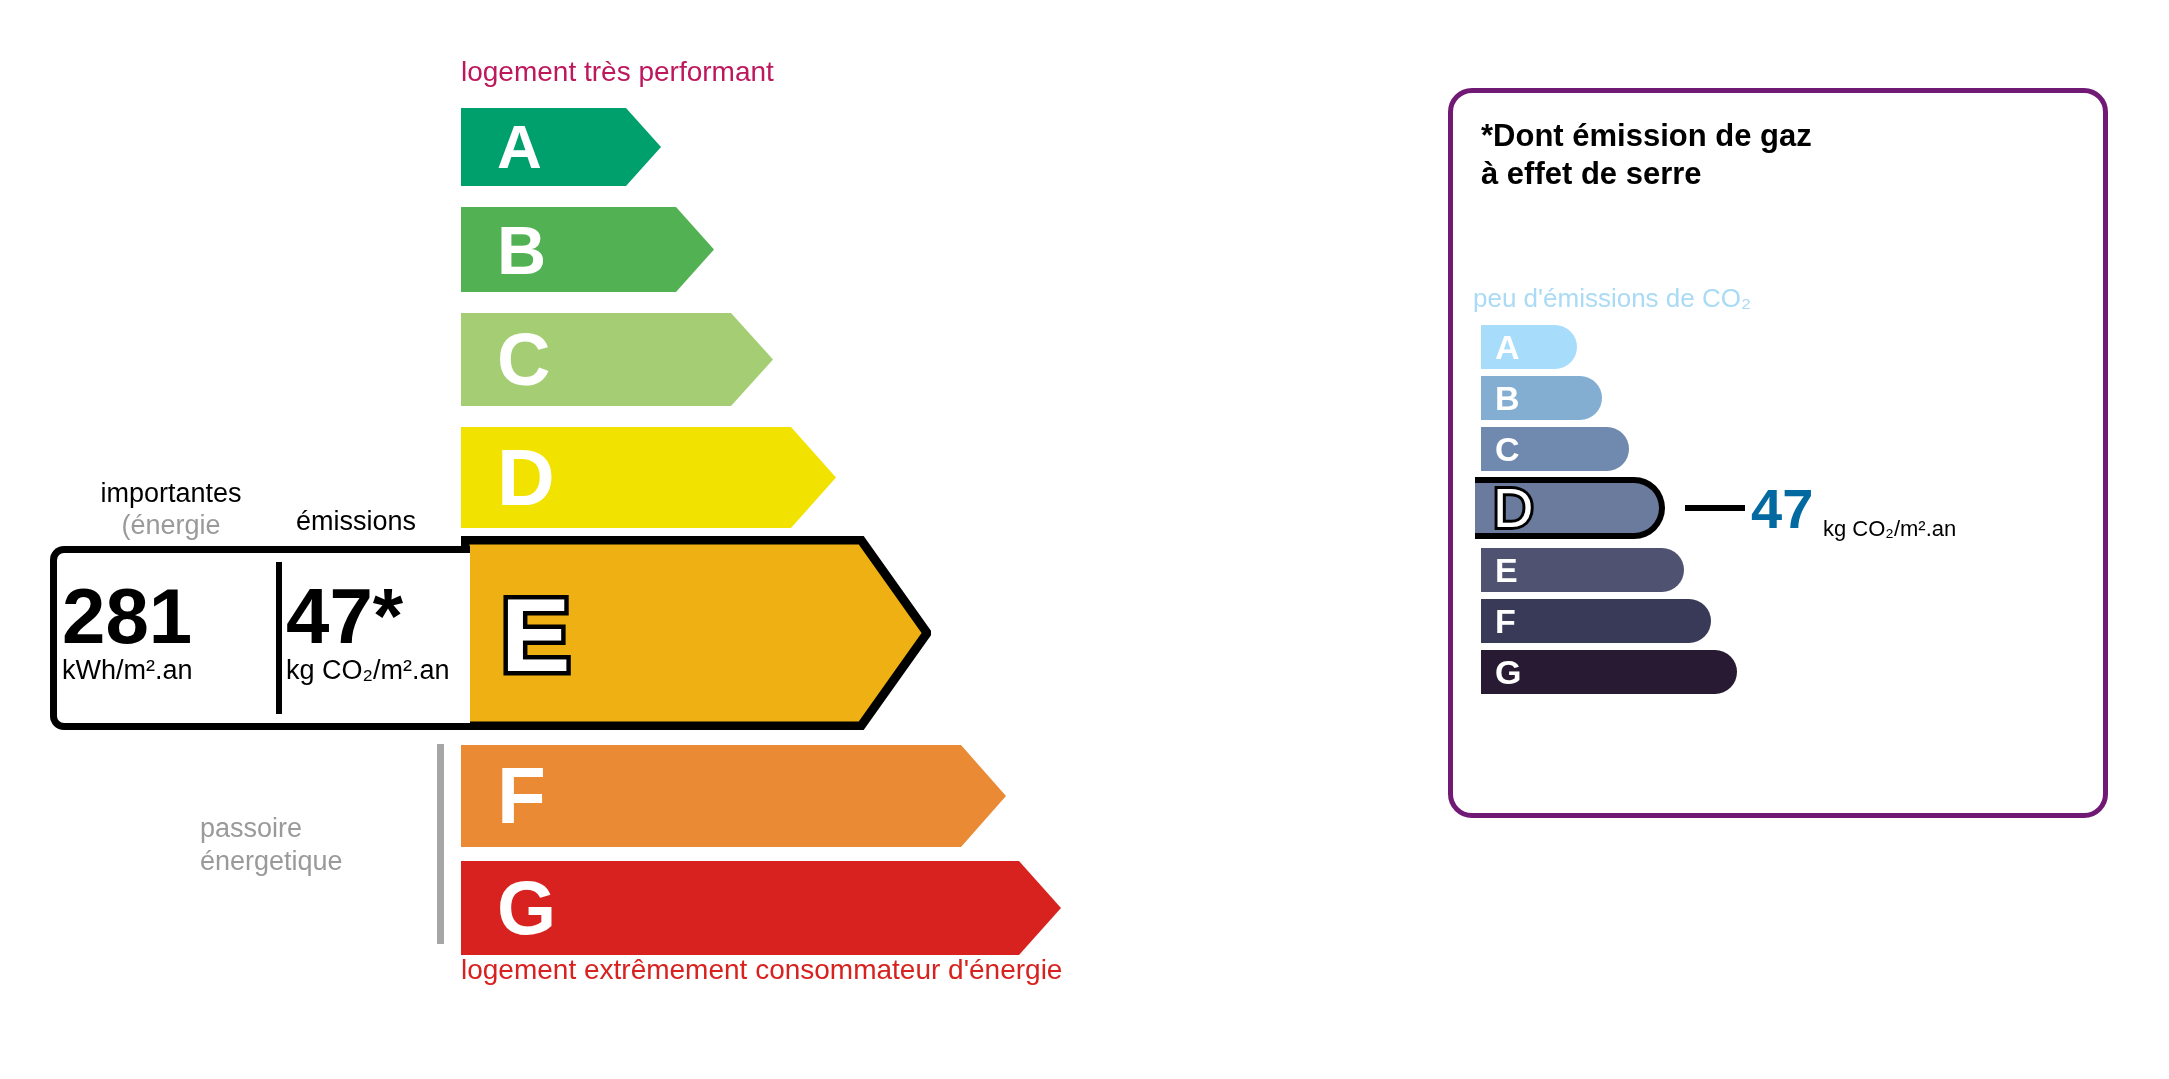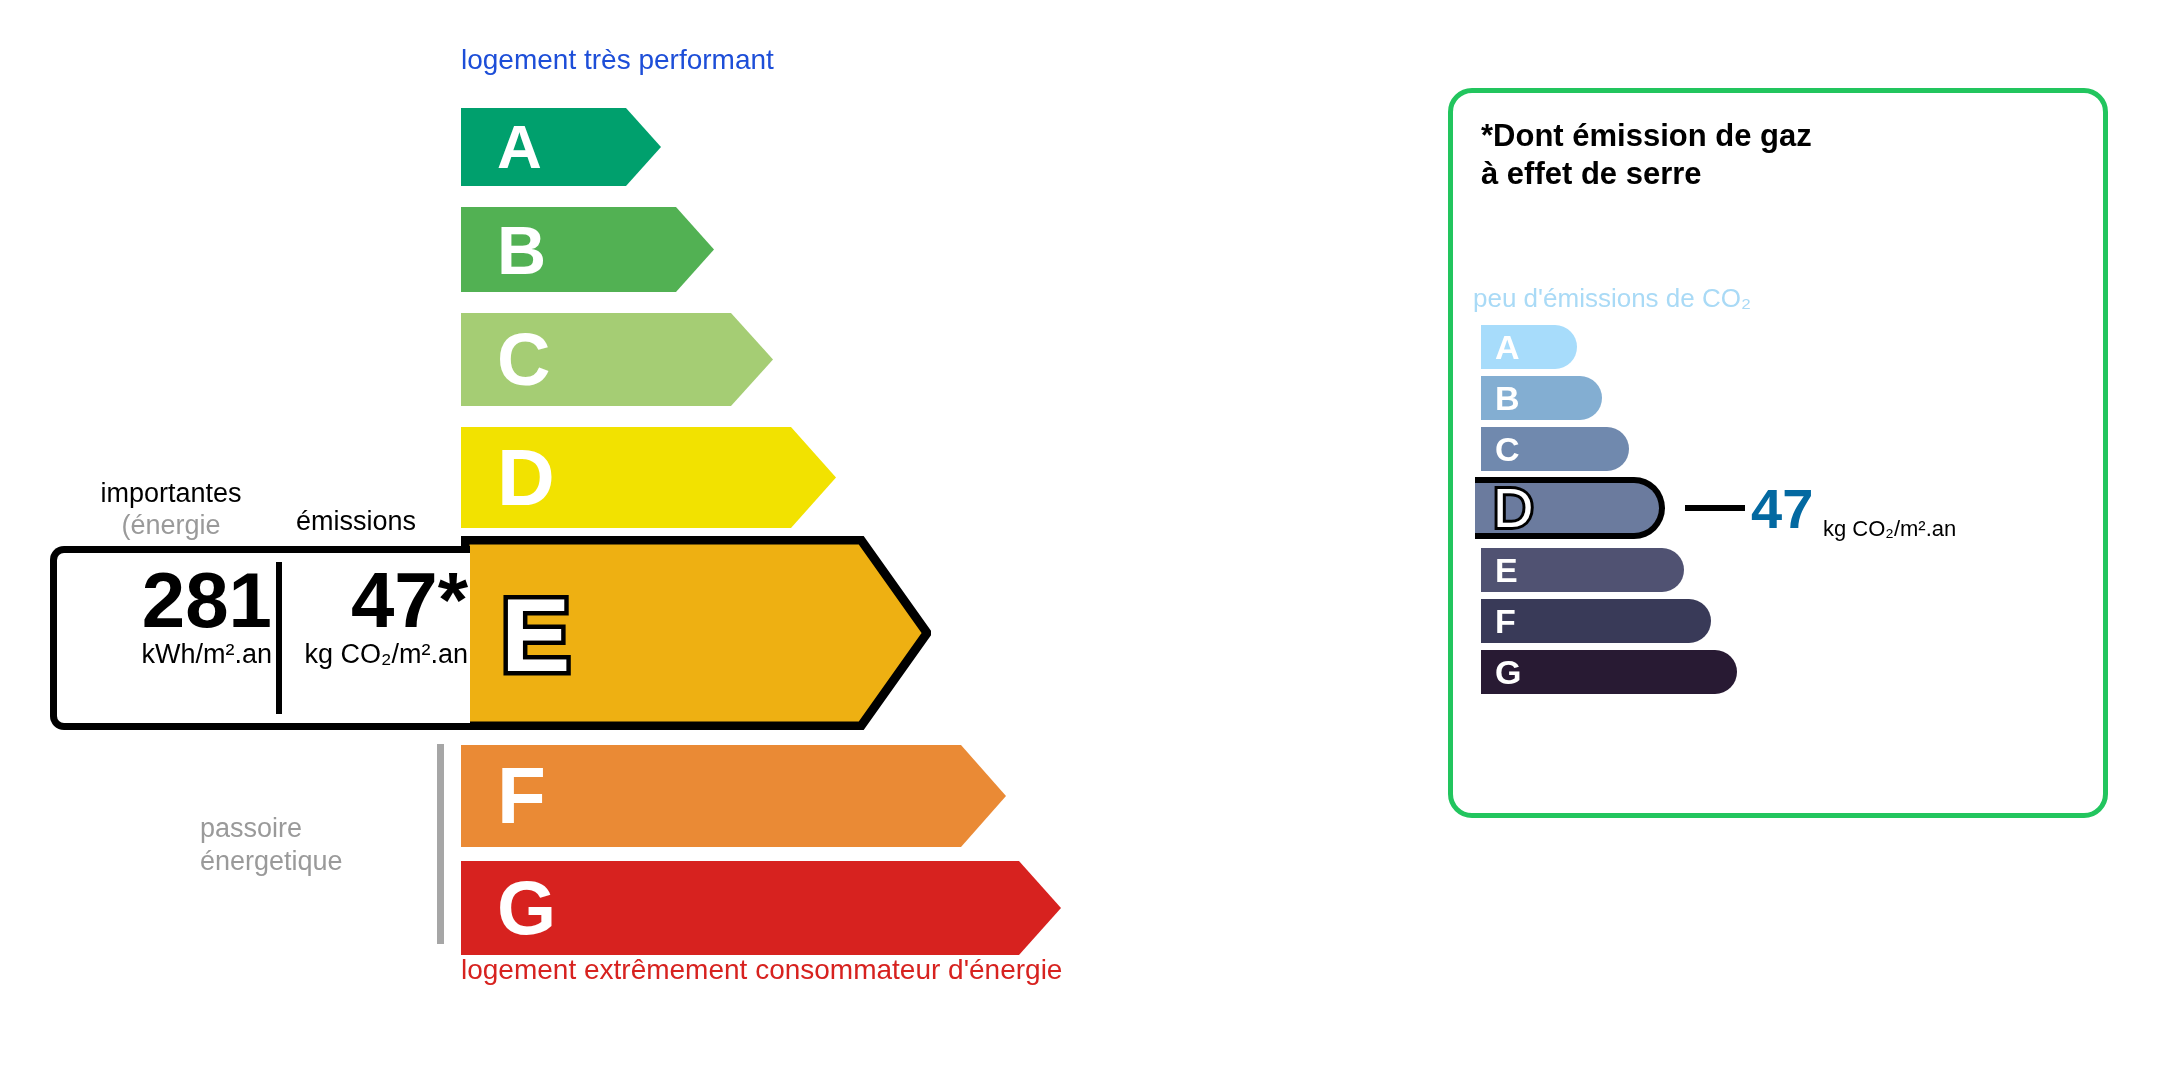--- a/index.html
+++ b/index.html
@@ -7,22 +7,22 @@
     width:2169px;height:1079px;background:#ffffff;
     font-family:"Liberation Sans","DejaVu Sans",sans-serif;
     overflow:hidden;position:relative;
   }
   .stage{position:absolute;left:0;top:0;width:2169px;height:1079px;}
 
   
   .energy-panel{position:absolute;left:0;top:0;width:1330px;height:1079px;}
 
   .top-caption{
-    position:absolute;left:461px;top:44px;
-    font-size:28px;color:#1d4ed8;white-space:nowrap;
+    position:absolute;left:461px;top:56px;
+    font-size:28px;color:#be185d;white-space:nowrap;
   }
   .bottom-caption{
     position:absolute;left:461px;top:954px;
     font-size:28px;color:#d7221f;white-space:nowrap;
   }
 
   .bar{position:absolute;left:461px;display:block;}
   .bar svg{display:block;overflow:visible;}
   .bar .glyph{
     position:absolute;left:36px;top:50%;transform:translateY(-50%);
@@ -46,21 +46,21 @@
 
   
   .value-box{
     position:absolute;left:50px;top:546px;width:420px;height:184px;
     border:7px solid #000000;border-right:0;border-radius:14px 0 0 14px;
     background:#ffffff;box-sizing:border-box;
   }
   .vb-divider{
     position:absolute;left:276px;top:562px;width:6px;height:152px;background:#000;
   }
-  .vcell{position:absolute;top:560px;text-align:right;}
+  .vcell{position:absolute;top:576px;text-align:left;}
   .vcell .num{font-size:78px;font-weight:bold;color:#000;line-height:1.05;}
   .vcell .unit{font-size:27px;color:#000;line-height:1.2;margin-top:-4px;}
   .vcell-primary{left:62px;width:210px;}
   .vcell-emis{left:286px;width:182px;}
 
   .lbl-consumption{
     position:absolute;left:68px;top:478px;width:206px;text-align:center;
     font-size:27px;color:#000;line-height:1.18;
   }
   .lbl-consumption .sub{color:#9a9a9a;}
@@ -76,21 +76,21 @@
     position:absolute;left:200px;top:812px;width:200px;
     font-size:27px;color:#9a9a9a;line-height:1.22;
   }
   .passoire-rule{
     position:absolute;left:437px;top:744px;width:7px;height:200px;background:#a6a6a6;
   }
 
   
   .co2-panel{
     position:absolute;left:1448px;top:88px;width:660px;height:730px;
-    border:5px solid #22c55e;border-radius:24px;background:#ffffff;box-sizing:border-box;
+    border:5px solid #701a75;border-radius:24px;background:#ffffff;box-sizing:border-box;
   }
   .co2-title{
     position:absolute;left:28px;top:24px;
     font-size:31px;font-weight:bold;color:#000;line-height:1.22;white-space:nowrap;
   }
   .co2-top-caption{
     position:absolute;left:20px;top:190px;
     font-size:26px;color:#a9daf6;white-space:nowrap;
   }
   .co2-bottom-caption{

